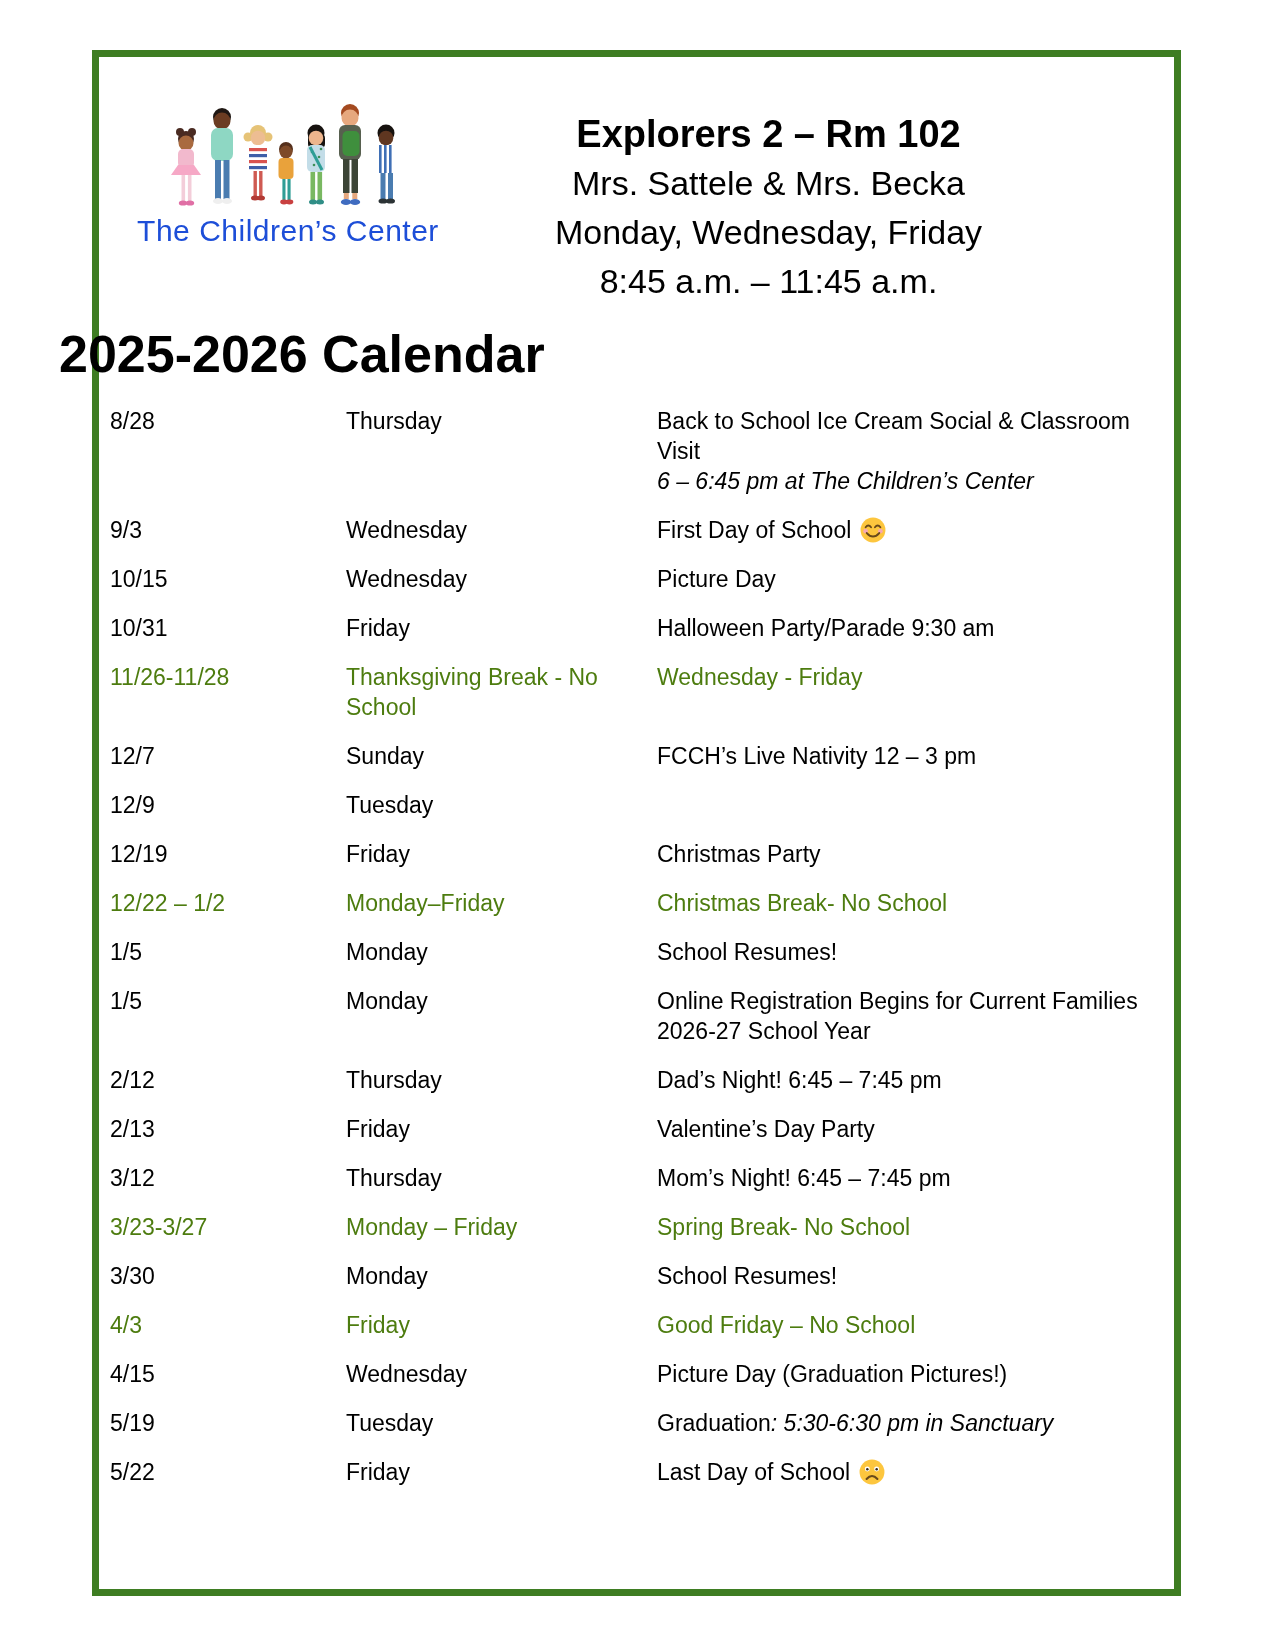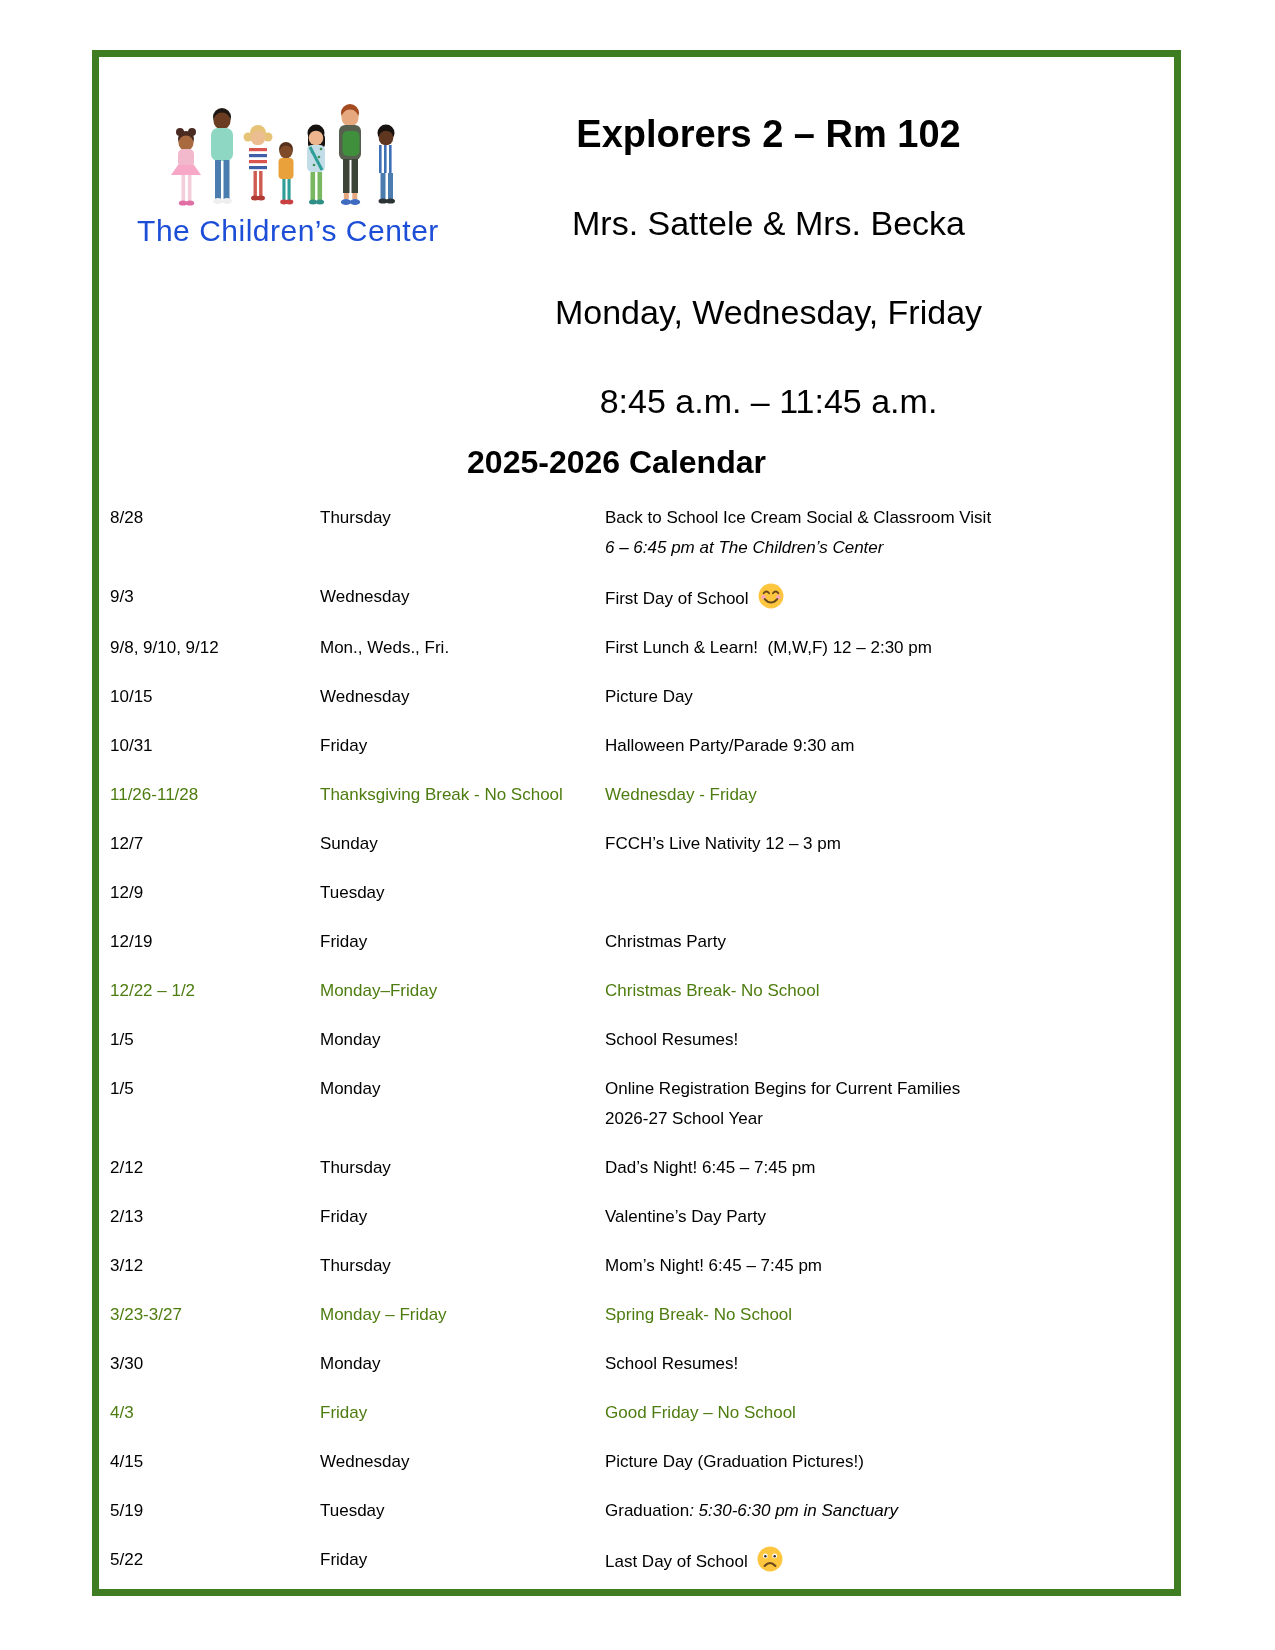--- a/index.html
+++ b/index.html
@@ -23,37 +23,38 @@
   .logo svg { display:block; margin:0 auto; }
   .logo-text {
     font-size:30px;
     color:#1d4ed8;
     margin-top:2px;
     letter-spacing:0.5px;
     white-space:nowrap;
   }
   .header-text { flex:1; text-align:center; padding-top:22px; padding-right:60px; }
   .header-text .h1 { font-size:38px; font-weight:bold; line-height:50px; }
-  .header-text .h2 { font-size:34px; line-height:49px;margin-top:40px; }
+  .header-text .h2 { font-size:34px; line-height:49px; }
   
   .cal-title {
-    text-align:center;
-    font-size:32px;
+    text-align:left;
+    font-size:52px;
     font-weight:bold;
     margin-top:18px;
     margin-left:-40px;
   }
   
   .rows { padding:22px 24px 0 11px; }
   .cal-row {
     display:grid;
     grid-template-columns:210px 285px 1fr;
-    font-size:17px;
+    font-size:23px;
     line-height:30px;
     margin-bottom:19px;
+    gap:26px;
   }
   .cal-row.red { color:#4d7c0f; }
   .cell { white-space:pre-wrap; }
   .event-line2 { display:block; }
   .italic { font-style:italic; }
   .emoji { display:inline-block; margin-left:8px; vertical-align:-6px; }
   .emoji svg { display:block; }
 </style>
 </head>
 <body>
@@ -184,25 +185,20 @@
         <div class="cell event"><span>First Day of School</span><span class="emoji"><svg width="28" height="28" viewBox="0 0 36 36">
               <circle cx="18" cy="18" r="16" fill="#fdc63e"></circle>
               <path d="M8.5 14.5 q3.5 -4.5 7 0" fill="none" stroke="#69491a" stroke-width="2.4" stroke-linecap="round"></path>
               <path d="M20.5 14.5 q3.5 -4.5 7 0" fill="none" stroke="#69491a" stroke-width="2.4" stroke-linecap="round"></path>
               <circle cx="8.5" cy="19.5" r="3" fill="#f7a8b2"></circle>
               <circle cx="27.5" cy="19.5" r="3" fill="#f7a8b2"></circle>
               <path d="M10 22 q8 9 16 0" fill="none" stroke="#69491a" stroke-width="2.6" stroke-linecap="round"></path>
             </svg></span></div>
       </div>
       <div class="cal-row">
-        <div class="cell date">9/8, 9/10, 9/12</div>
-        <div class="cell day">Mon., Weds., Fri.</div>
-        <div class="cell event"><span>First Lunch &amp; Learn!  (M,W,F) 12 – 2:30 pm</span></div>
-      </div>
-      <div class="cal-row">
         <div class="cell date">10/15</div>
         <div class="cell day">Wednesday</div>
         <div class="cell event"><span>Picture Day</span></div>
       </div>
       <div class="cal-row">
         <div class="cell date">10/31</div>
         <div class="cell day">Friday</div>
         <div class="cell event"><span>Halloween Party/Parade 9:30 am</span></div>
       </div>
       <div class="cal-row red">

